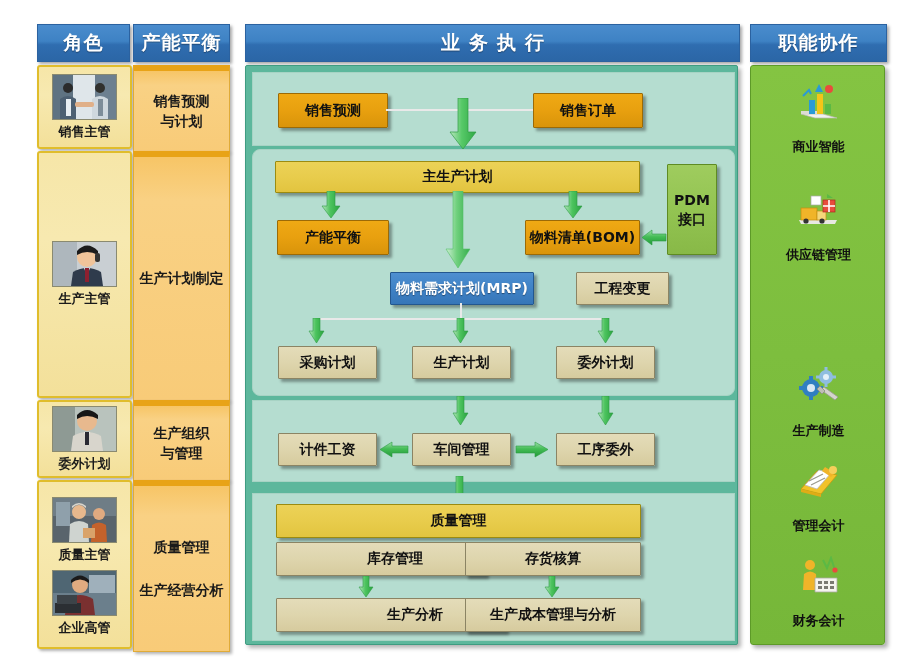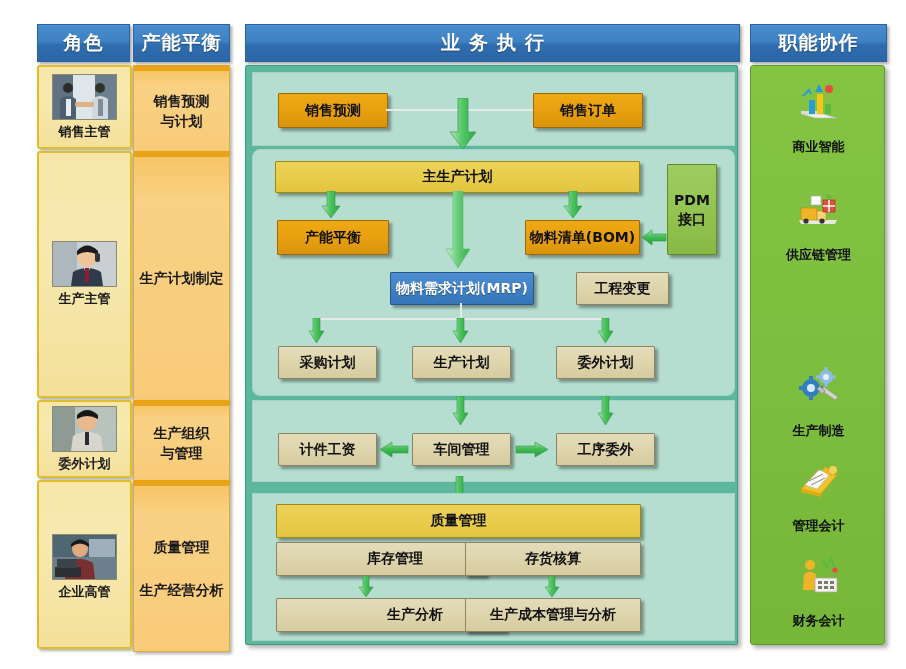--- a/index.html
+++ b/index.html
@@ -184,20 +184,36 @@
         <path d="M24 8 Q34 -2 45 8 L45 12 Q34 6 24 12 Z" fill="#171717"></path>
         <path d="M18 44 L20 29 Q34 21 48 29 L50 44 Z" fill="#d8d5cc"></path>
         <path d="M31 25 L34 33 L37 25 Z" fill="#f2f2ee"></path>
         <rect x="32" y="25" width="4" height="13" fill="#2a2a33"></rect>
       </svg>
     </div>
     <div class="role-label">委外计划</div>
   </div>
 
   <div class="role-cell" style="top:415px;height:165px;">
+    <div class="role-sub">
+      <div class="role-photo">
+        <svg width="63" height="44" viewBox="0 0 63 44">
+          <rect width="63" height="44" fill="#6f7d86"></rect>
+          <rect x="0" y="18" width="63" height="26" fill="#59646c"></rect>
+          <rect x="3" y="4" width="14" height="24" fill="#8fa0ab"></rect>
+          <circle cx="26" cy="14" r="7" fill="#e7b88d"></circle>
+          <path d="M19 10 Q26 3 33 10 L33 8 Q26 2 19 8 Z" fill="#d8d4cb"></path>
+          <path d="M16 44 L17 26 Q26 20 35 26 L36 44 Z" fill="#cfd4d0"></path>
+          <circle cx="46" cy="16" r="6" fill="#e0aa80"></circle>
+          <path d="M38 44 L39 27 Q46 22 53 27 L54 44 Z" fill="#c4622b"></path>
+          <rect x="30" y="30" width="12" height="10" fill="#d9a36a"></rect>
+        </svg>
+      </div>
+      <div class="role-label">质量主管</div>
+    </div>
     <div class="role-sub" style="margin-top:6px;">
       <div class="role-photo">
         <svg width="63" height="44" viewBox="0 0 63 44">
           <rect width="63" height="44" fill="#6b7f8c"></rect>
           <rect x="0" y="0" width="63" height="22" fill="#4f6personal"></rect>
           <rect x="0" y="0" width="63" height="22" fill="#4f6673"></rect>
           <rect x="36" y="4" width="26" height="18" fill="#9fb0bb"></rect>
           <circle cx="27" cy="14" r="8" fill="#e0ab80"></circle>
           <path d="M18 9 Q27 0 36 9 L36 12 Q27 5 18 12 Z" fill="#1a1a1a"></path>
           <path d="M12 44 L14 28 Q27 20 40 28 L42 44 Z" fill="#7a3030"></path>

